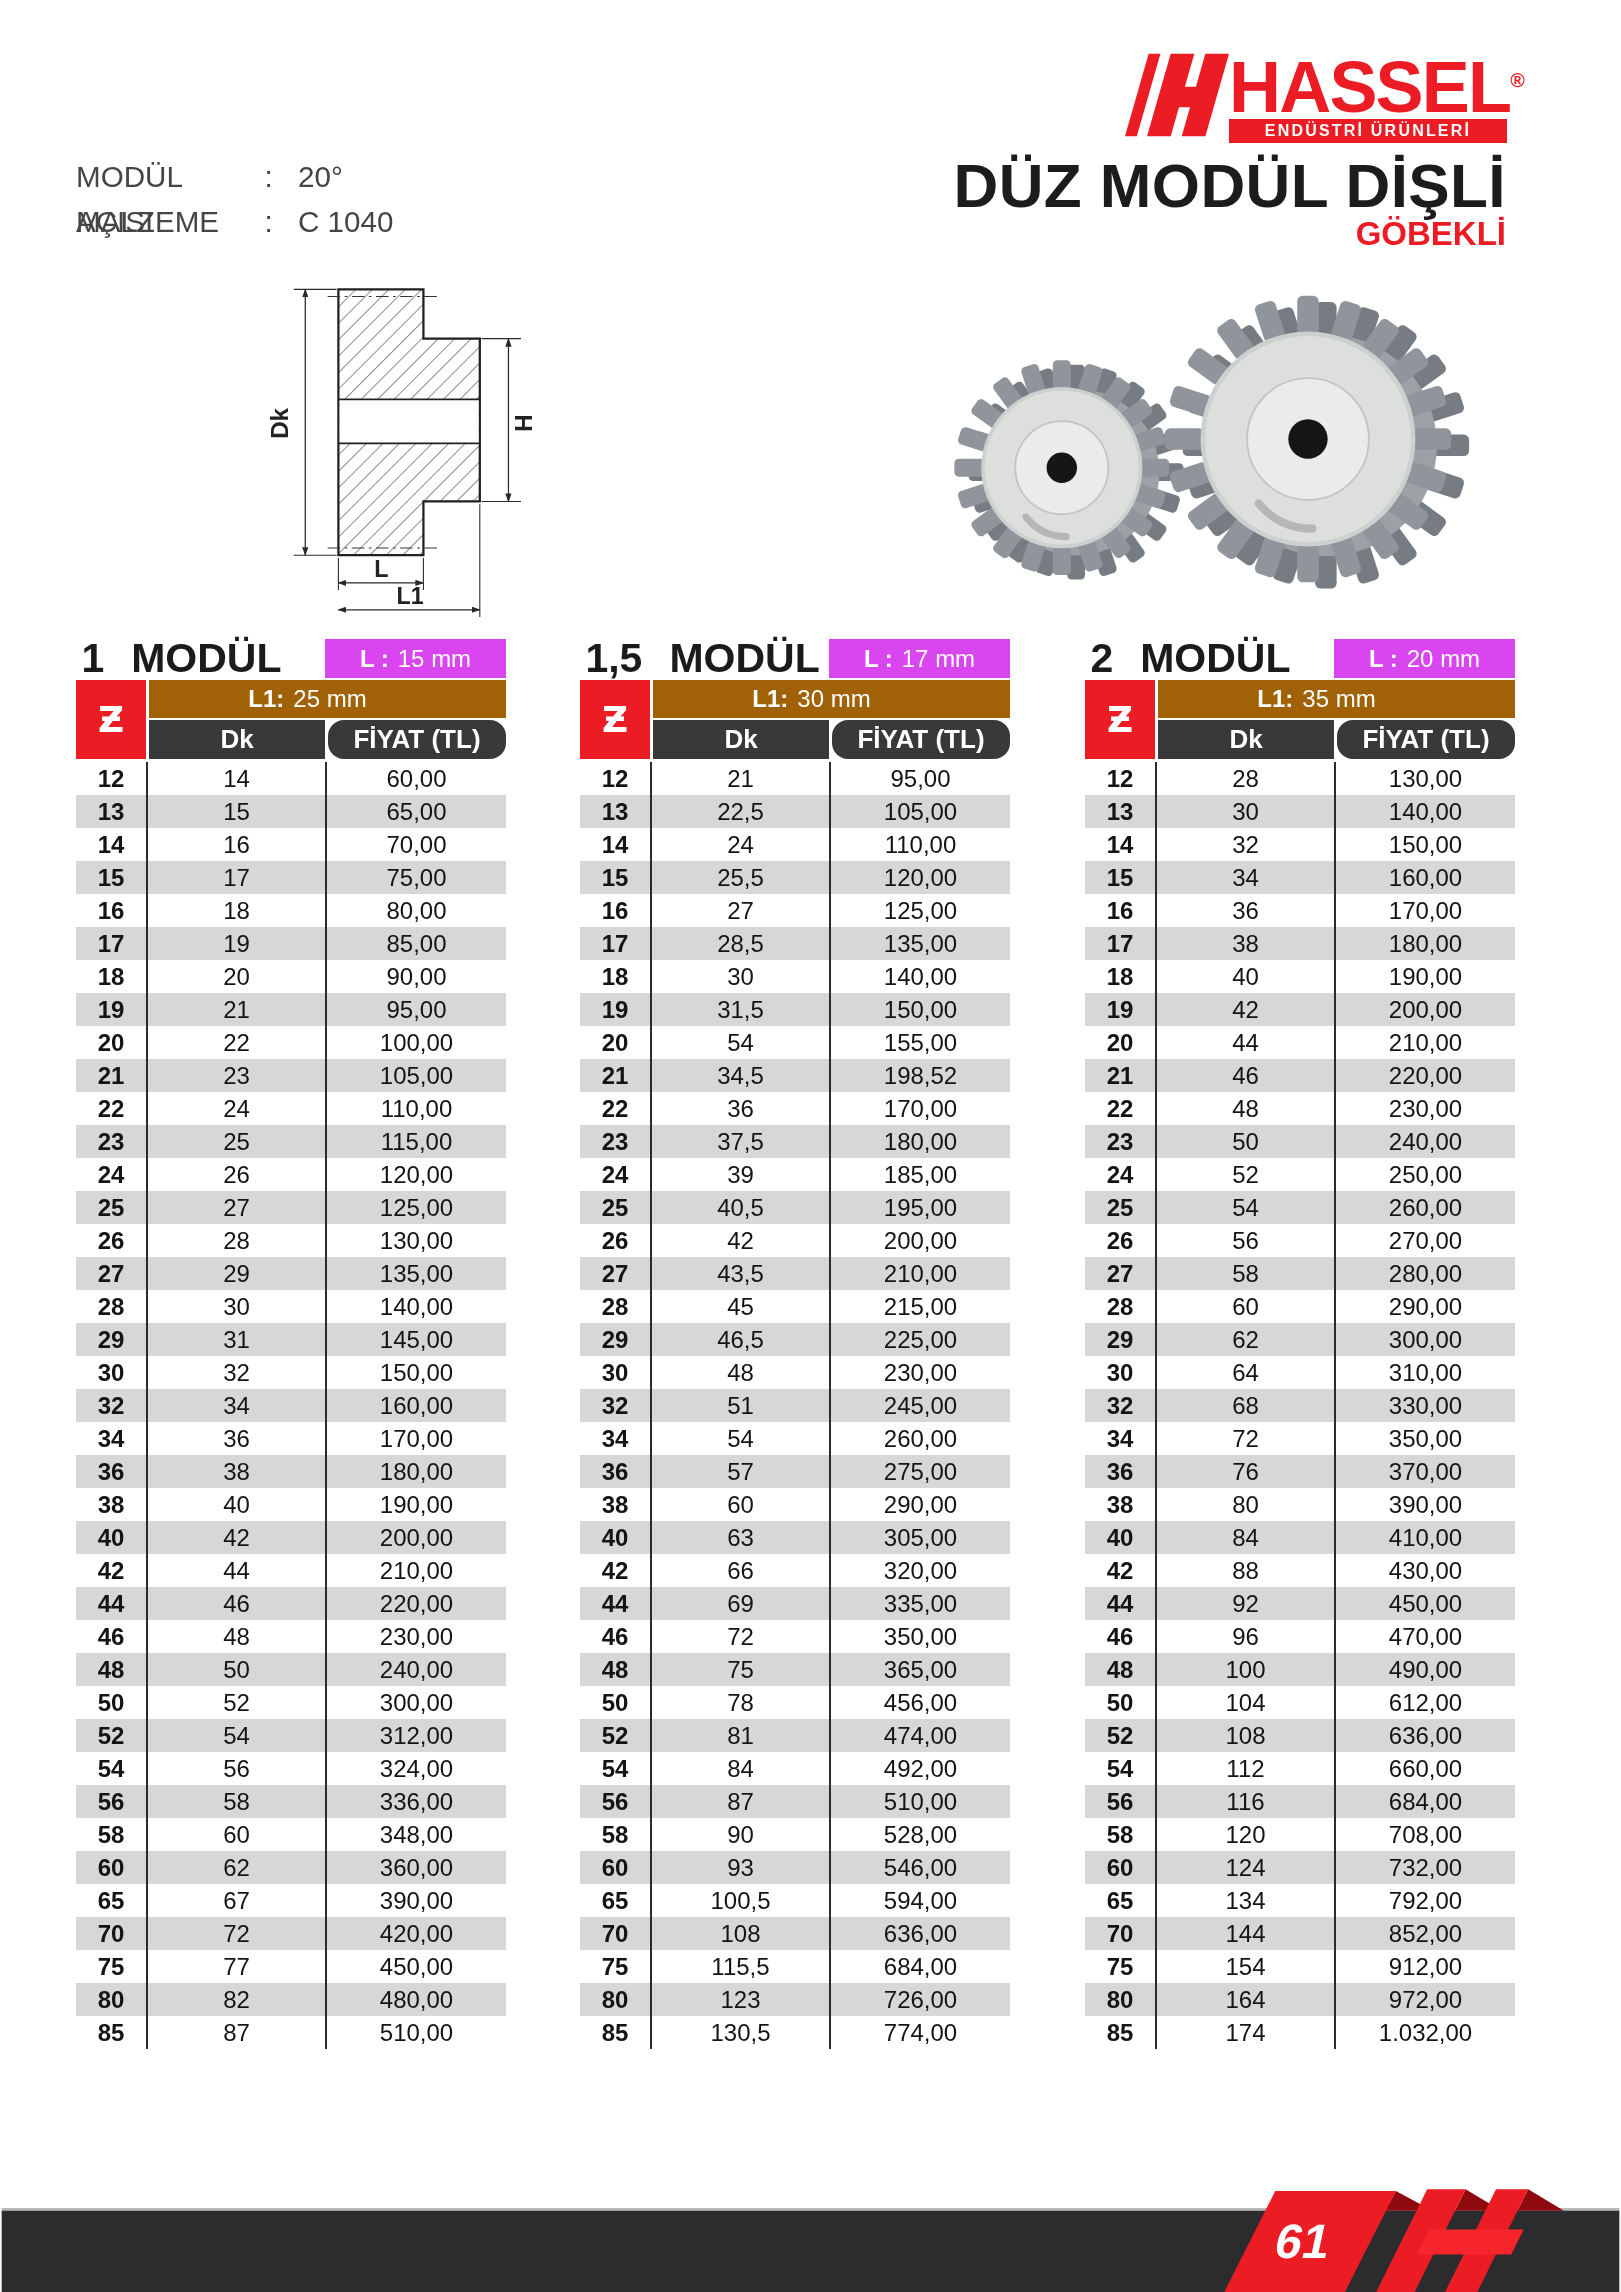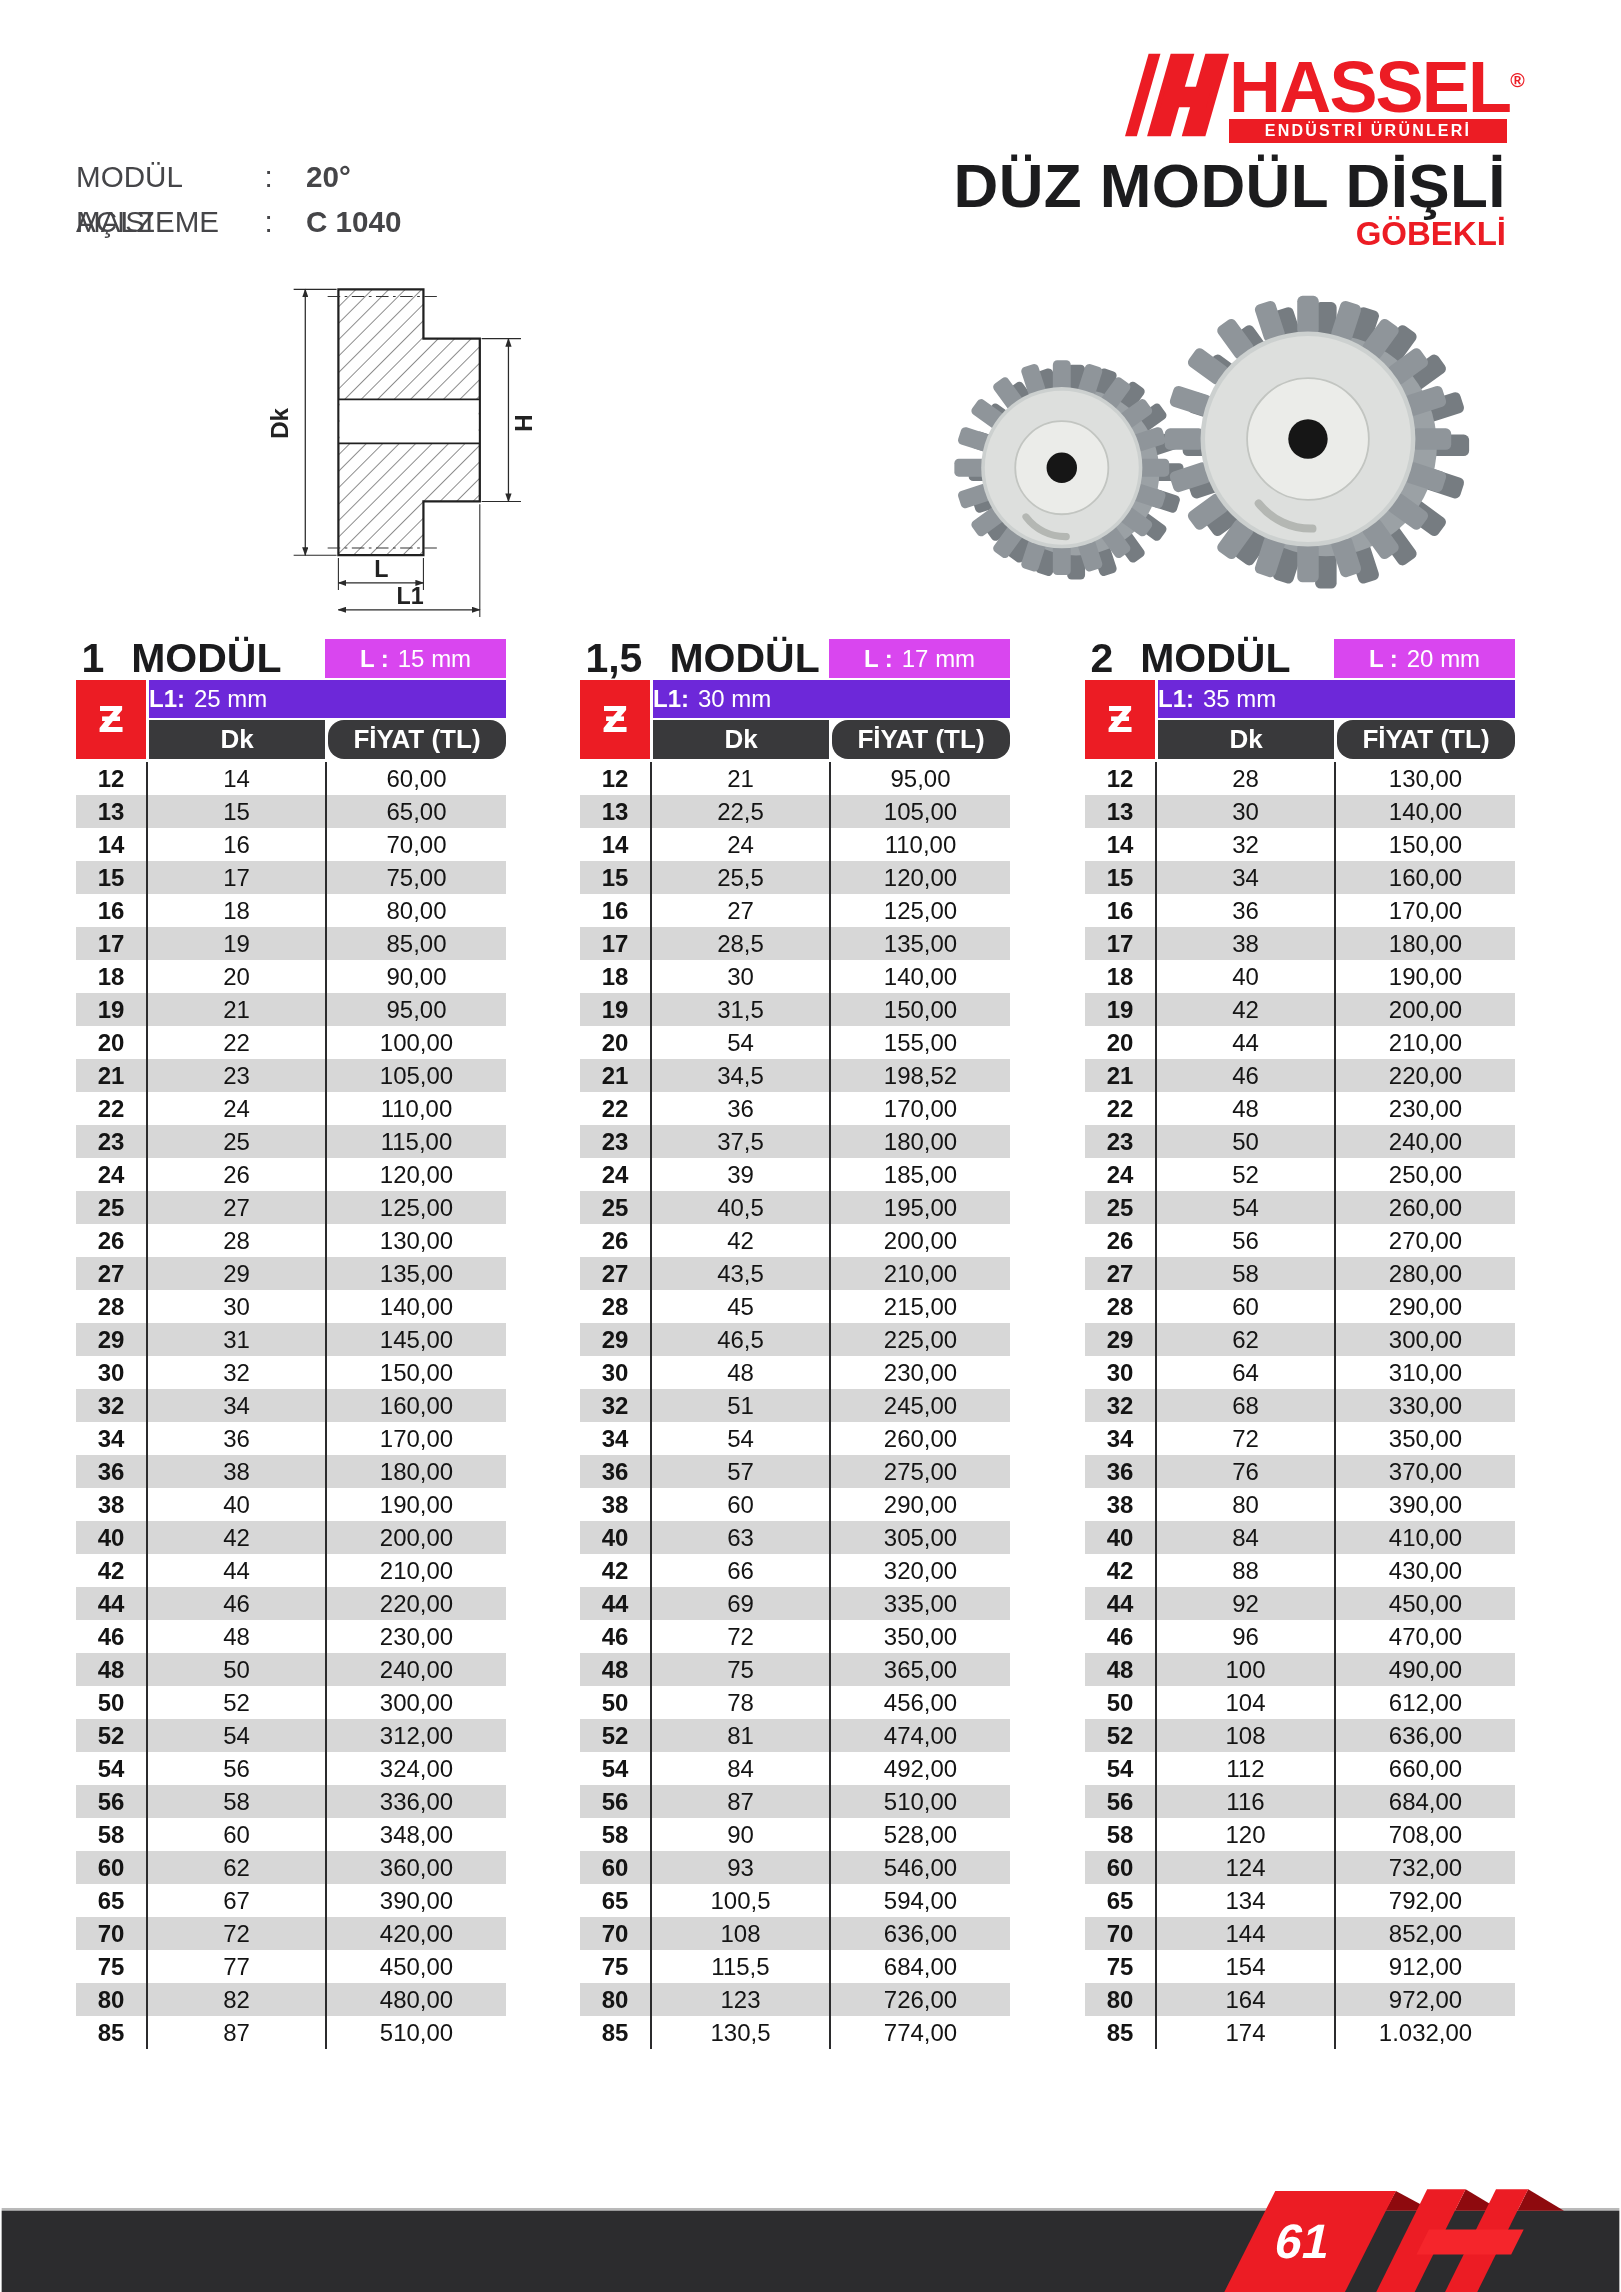--- a/index.html
+++ b/index.html
@@ -4,41 +4,41 @@
 <style>
   html,body{margin:0;padding:0;background:#fff;}
   .page{position:relative;width:1621px;height:2293px;background:#ffffff;overflow:hidden;
         font-family:"Liberation Sans","DejaVu Sans",sans-serif;}
 
   
   .info{position:absolute;left:76px;top:154px;font-size:29.6px;color:#454548;}
   .info .irow{display:flex;height:45px;line-height:45px;}
   .info .ilabel{width:179px;}
   .info .icolon{width:27px;text-align:center;}
-  .info .ivalue{margin-left:24px;font-weight:bold;}
+  .info .ivalue{margin-left:16px;}
 
   
   .brand-emblem{position:absolute;left:1125px;top:50px;}
   .brand-name{position:absolute;left:1229px;top:43px;font-size:72px;font-weight:800;
               letter-spacing:-1.8px;color:#ec1c24;line-height:75px;white-space:nowrap;}
   .brand-reg{font-size:19.7px;vertical-align:super;font-weight:700;}
   .brand-bar{position:absolute;left:1229px;top:119px;width:278px;height:24px;background:#ec1c24;
              color:#fff;font-size:16px;font-weight:700;letter-spacing:2.2px;text-align:center;line-height:24px;}
   .doc-title{position:absolute;right:115px;top:150px;font-size:62px;font-weight:800;color:#1c1c1e;
              letter-spacing:0.4px;white-space:nowrap;}
   .doc-subtitle{position:absolute;right:115px;top:215px;font-size:33px;font-weight:800;color:#ec1c24;}
 
   
   .ptable{position:absolute;top:639px;width:430px;height:1415px;}
   .t-titlebar{position:absolute;left:5.4px;top:0;height:40px;display:flex;gap:27px;
               font-size:41px;font-weight:800;color:#1b1b1d;line-height:39px;}
   .t-lbox{position:absolute;left:249px;top:0;width:181px;height:39px;background:#d946ef;color:#fff;
           font-size:24px;text-align:center;line-height:39px;}
-  .t-l1bar{position:absolute;left:73px;top:41px;width:357px;height:38px;background:#6d28d9;color:#fff;
-           font-size:24px;text-align:left;line-height:38px;box-sizing:border-box;padding-right:40px;}
+  .t-l1bar{position:absolute;left:73px;top:41px;width:357px;height:38px;background:#a16207;color:#fff;
+           font-size:24px;text-align:center;line-height:38px;box-sizing:border-box;padding-right:40px;}
   .boldpart{font-weight:700;margin-right:9px;}
   .t-zcell{position:absolute;left:0;top:41px;width:70px;height:79px;background:#ec1c24;color:#fff;
            font-size:36px;font-weight:700;text-align:center;line-height:79px;font-family:"DejaVu Sans",sans-serif;}
   .t-head{position:absolute;top:81px;height:39px;background:#39393b;color:#fff;font-size:26px;
           font-weight:700;text-align:center;line-height:39px;}
   .t-head.dk{left:73px;width:176px;}
   .t-head.price{left:252px;width:178px;border-radius:16px;}
   .t-body{position:absolute;left:0;top:123px;width:430px;}
   .trow{display:grid;grid-template-columns:70px 179px 181px;height:33px;background:#fff;}
   .trow.alt{background:#d7d7d7;}

